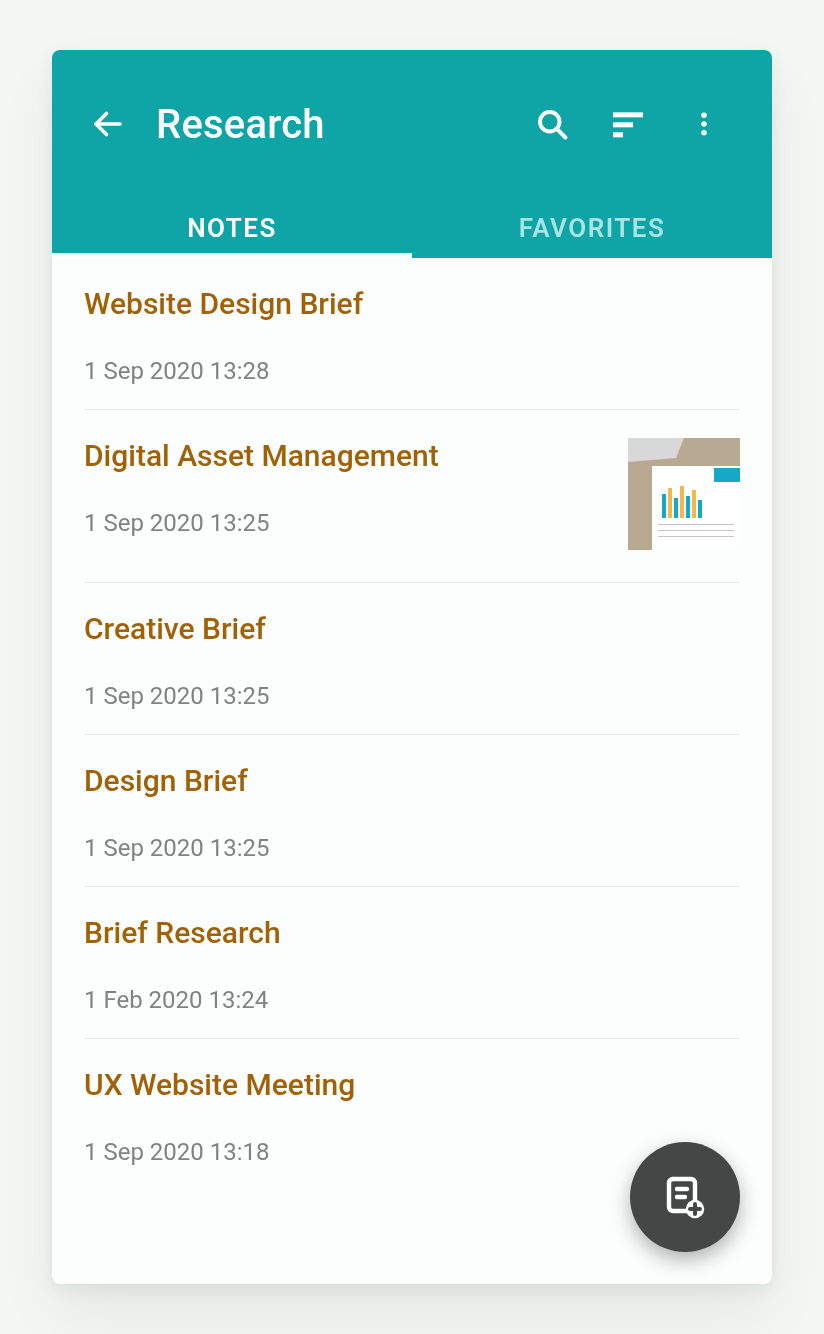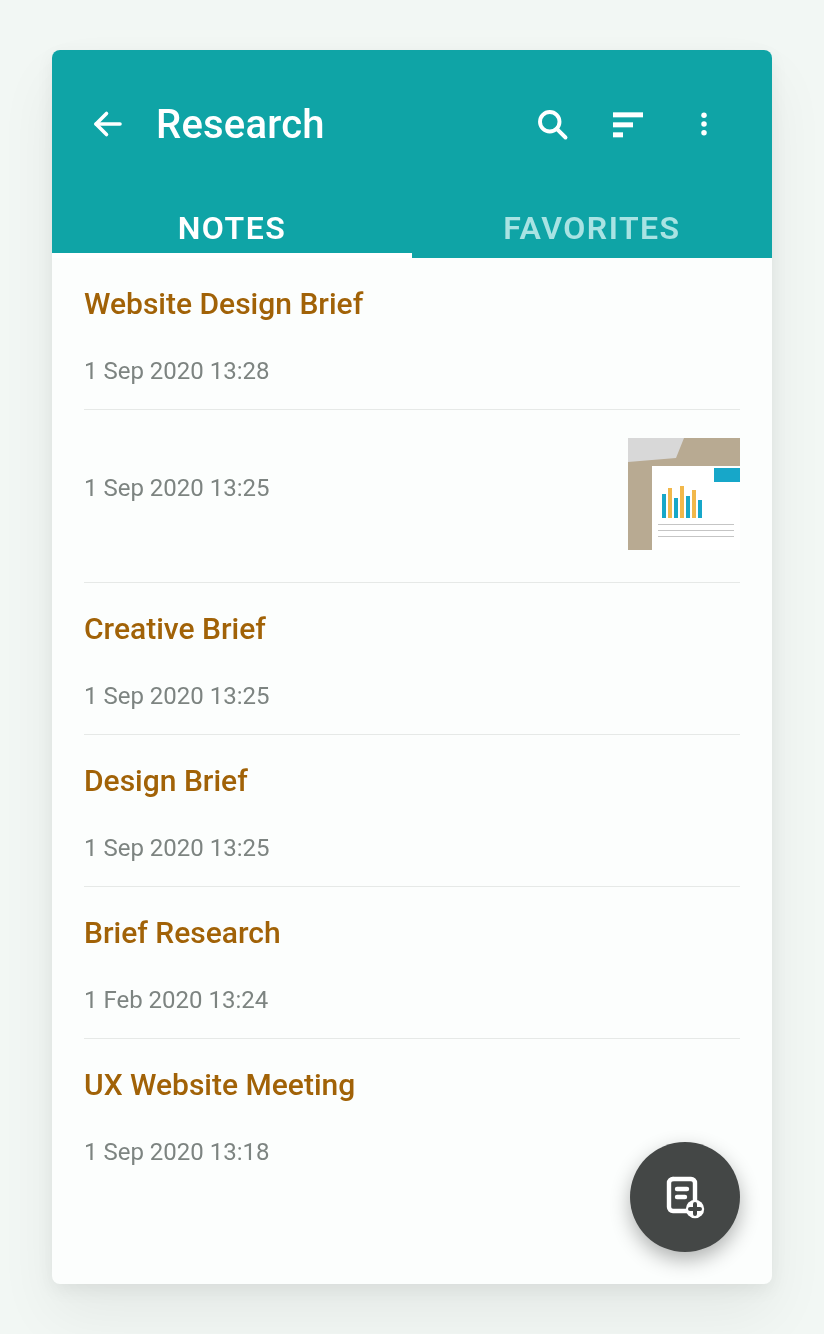--- a/index.html
+++ b/index.html
@@ -71,21 +71,21 @@
     display: flex;
     height: 60px;
     position: relative;
   }
   .tab {
     flex: 1;
     display: flex;
     align-items: center;
     justify-content: center;
     color: #a9e3e3;
-    font-size: 32px;
+    font-size: 26px;
     font-weight: 600;
     letter-spacing: 1.5px;
     cursor: pointer;
   }
   .tab.active {
     color: #ffffff;
   }
   .tab-indicator {
     position: absolute;
     bottom: 0;
@@ -200,20 +200,21 @@
 
       <div class="item">
         <div class="item-text">
           <div class="item-title">Website Design Brief</div>
           <div class="item-date">1 Sep 2020 13:28</div>
         </div>
       </div>
 
       <div class="item" style="padding-bottom:32px;">
         <div class="item-text">
+          <div class="item-title">Digital Asset Management</div>
           <div class="item-date">1 Sep 2020 13:25</div>
         </div>
         <div class="thumb">
           <svg width="112" height="112" viewBox="0 0 112 112">
             <rect x="0" y="0" width="112" height="112" fill="#b8aa92"></rect>
             <polygon points="0,0 56,0 48,20 0,24" fill="#d8d8d8"></polygon>
             <rect x="24" y="28" width="88" height="84" fill="#ffffff"></rect>
             <rect x="86" y="30" width="26" height="14" fill="#17a7c9"></rect>
             <rect x="34" y="56" width="4" height="24" fill="#17a7c9"></rect>
             <rect x="40" y="50" width="4" height="30" fill="#f2b84b"></rect>

